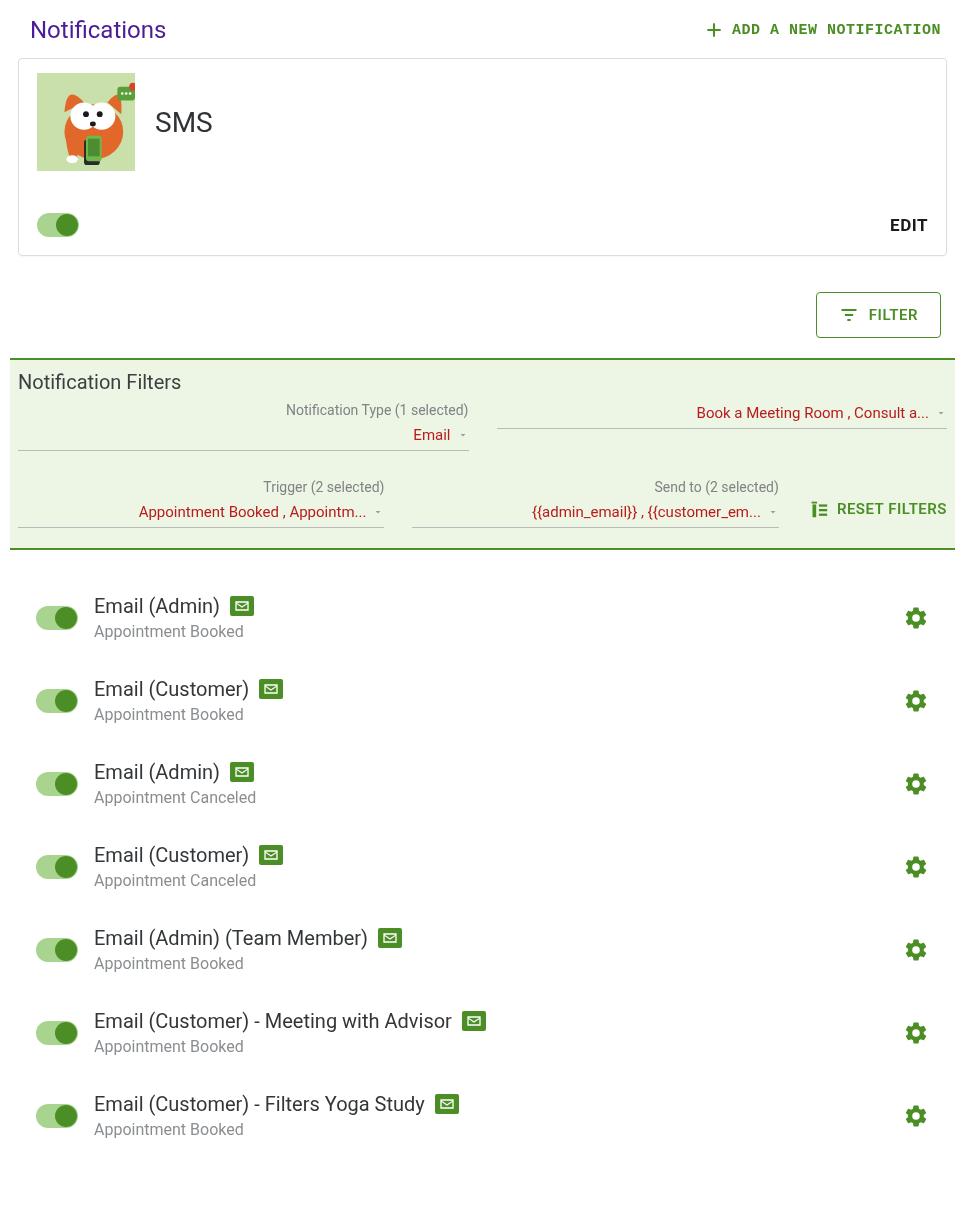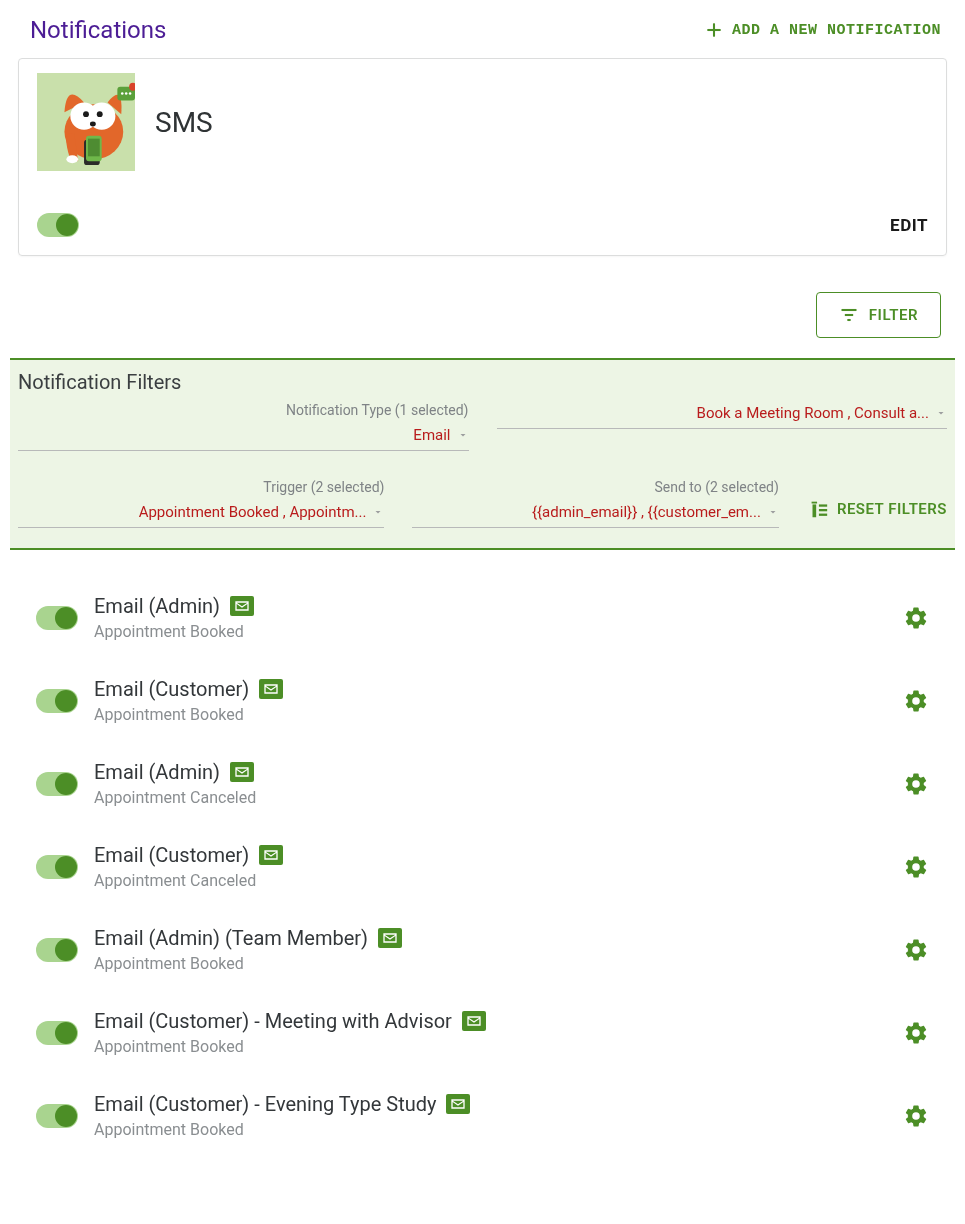--- a/index.html
+++ b/index.html
@@ -470,21 +470,21 @@
         <div class="gear-btn"><span><svg width="26" height="26" viewBox="0 0 24 24" fill="#4c8e26">
               <path d="M19.14 12.94a7.14 7.14 0 0 0 .05-.94 7.14 7.14 0 0 0-.05-.94l2.03-1.58a.5.5 0 0 0 .12-.64l-1.92-3.32a.5.5 0 0 0-.61-.22l-2.39.96a7.03 7.03 0 0 0-1.62-.94l-.36-2.54a.5.5 0 0 0-.5-.42h-3.84a.5.5 0 0 0-.5.42l-.36 2.54c-.58.24-1.12.55-1.62.94l-2.39-.96a.5.5 0 0 0-.61.22L2.71 8.84a.5.5 0 0 0 .12.64l2.03 1.58c-.3.31-.5.63-.5.94s.2.63.5.94l-2.03 1.58a.5.5 0 0 0-.12.64l1.92 3.32c.13.22.39.31.61.22l2.39-.96c.5.39 1.04.7 1.62.94l.36 2.54c.4.24.25.42.5.42h3.84c.25 0 .46-.18.5-.42l.36-2.54c.58-.24 1.12-.55 1.62-.94l2.39.96c.22.09.48 0 .61-.22l1.92-3.32a.5.5 0 0 0-.12-.64l-2.03-1.58zM12 15.5A3.5 3.5 0 1 1 12 8.5a3.5 3.5 0 0 1 0 7z"></path>
             </svg></span></div>
       </div>
       <div class="list-item">
         <div class="toggle">
           <div class="knob"></div>
         </div>
         <div class="item-body">
           <div class="item-title-row">
-            <span>Email (Customer) - Evening Type Study</span>
+            <span>Email (Customer) - Filters Yoga Study</span>
             <span class="mail-badge">
               <svg width="16" height="12" viewBox="0 0 24 18" fill="#ffffff">
                 <path d="M0 0h24v18H0z" fill="none"></path>
                 <path d="M2 2h20v14H2z" fill="none"></path>
                 <path d="M22 2H2v14h20V2zm-2 2l-8 5.5L4 4h16zm0 10H4V6l8 5.5L20 6v8z" fill="#ffffff"></path>
               </svg>
             </span>
           </div>
           <div class="item-sub">Appointment Booked</div>
         </div>

